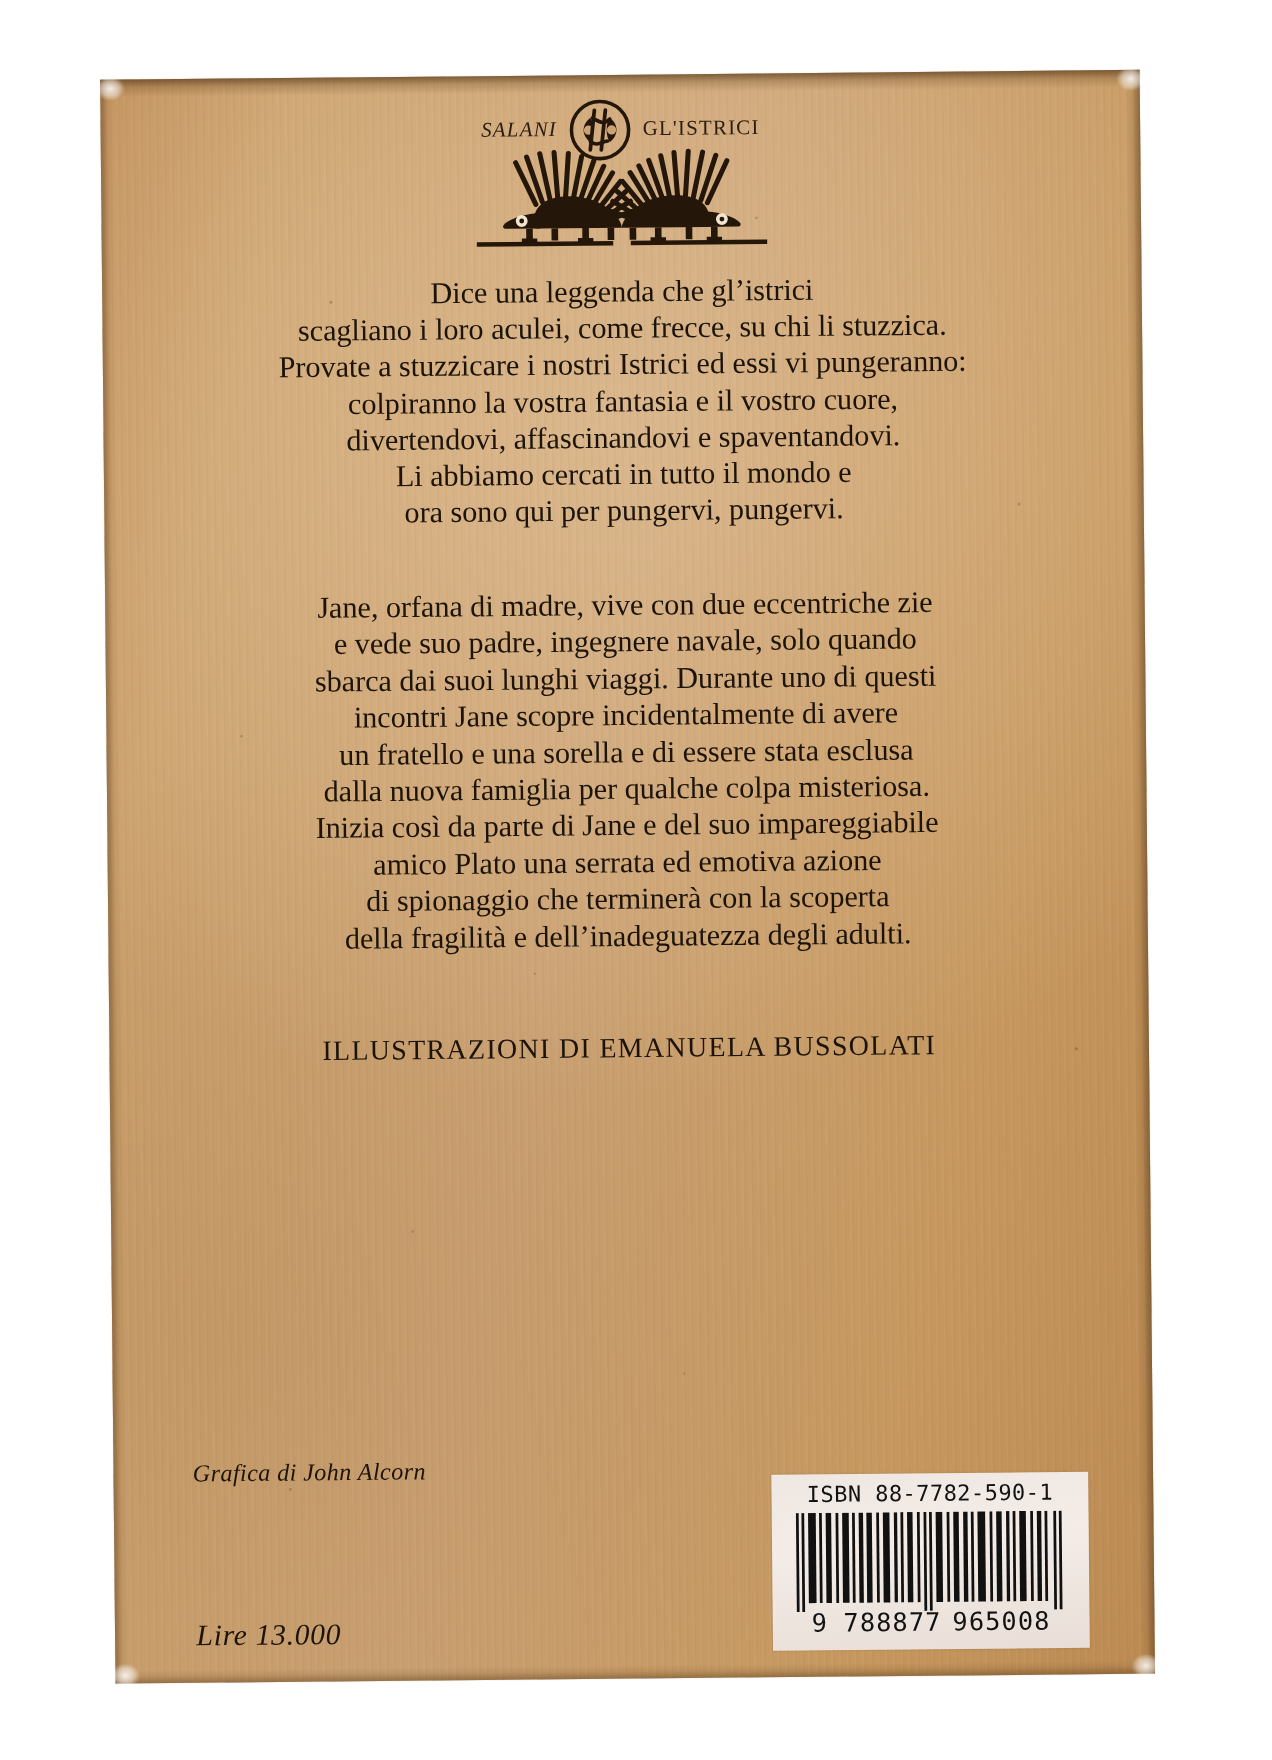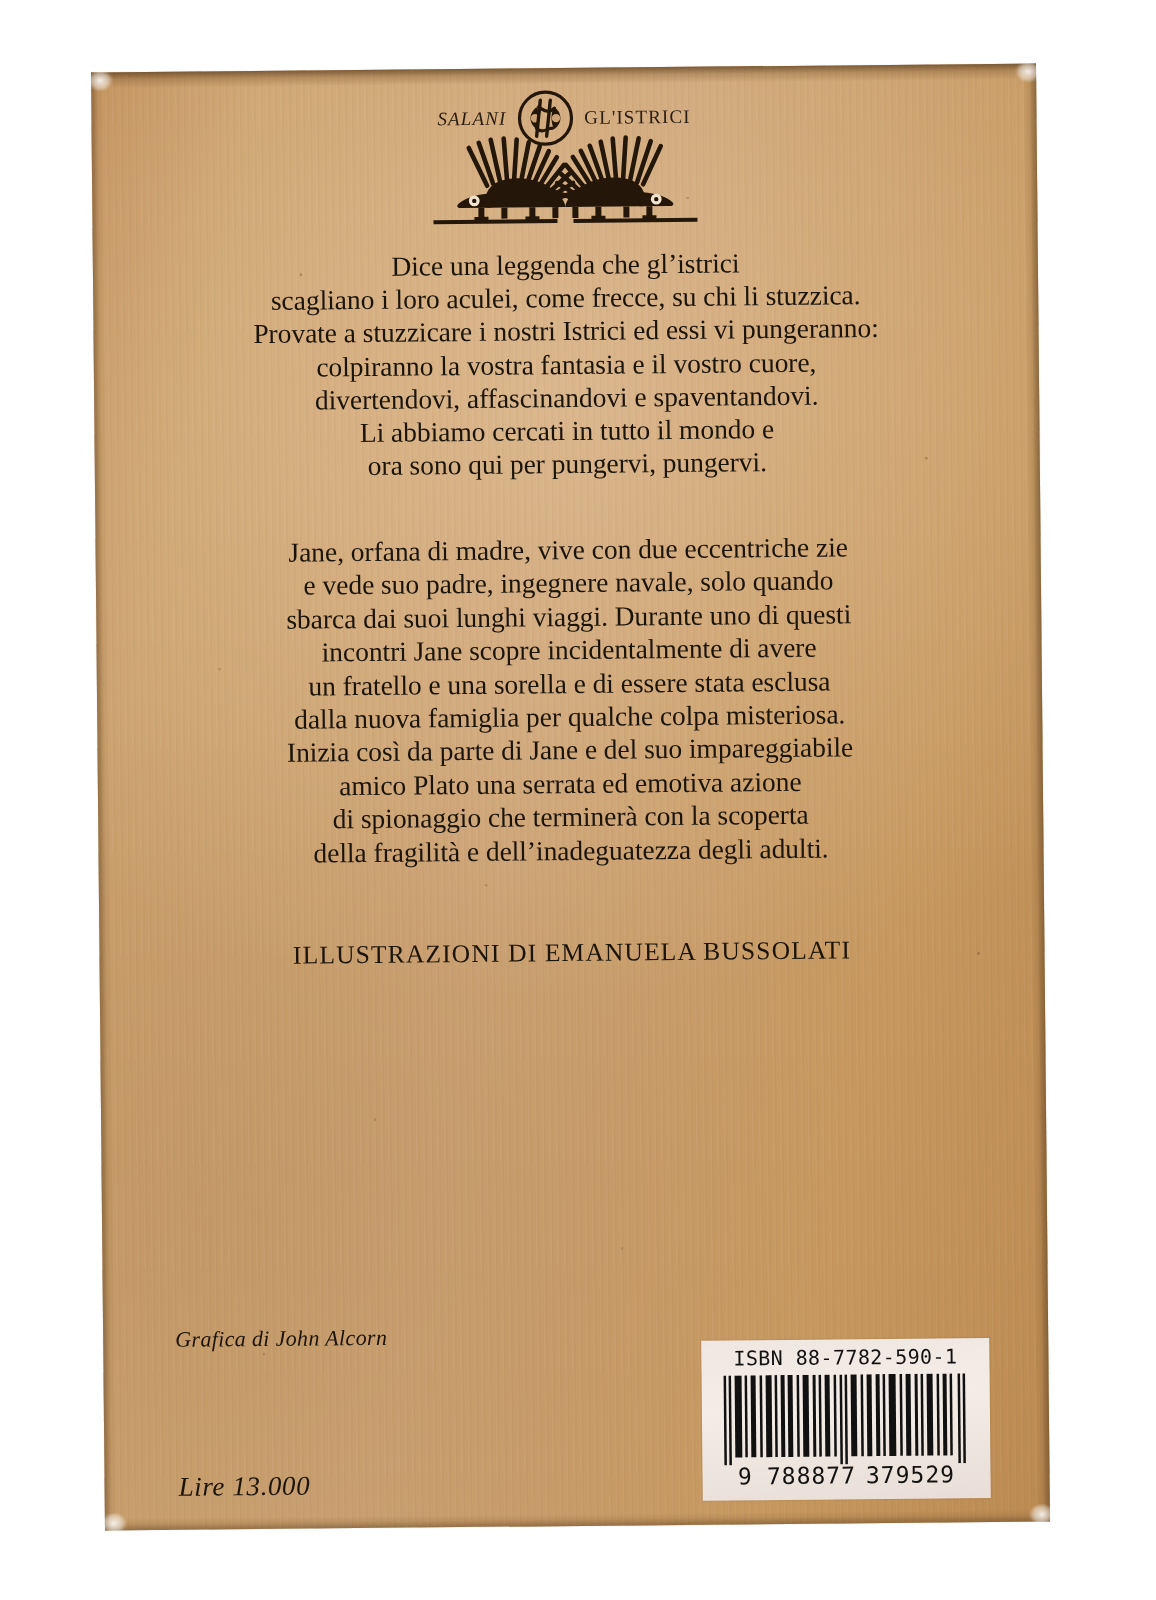--- a/index.html
+++ b/index.html
@@ -400,18 +400,18 @@
           <rect x="230" y="0" width="2.5" height="82"></rect>
 
           <rect x="238" y="0" width="2.5" height="90"></rect>
           <rect x="243" y="0" width="2.5" height="90"></rect>
         </g>
       </svg>
 
       <div id="ean-digits">
         <span id="ean-lead">9</span>
         <span id="ean-left">788877</span>
-        <span id="ean-right">379529</span>
+        <span id="ean-right">965008</span>
       </div>
     </div>
 
   </div>
 </div>
 
 </body></html>

